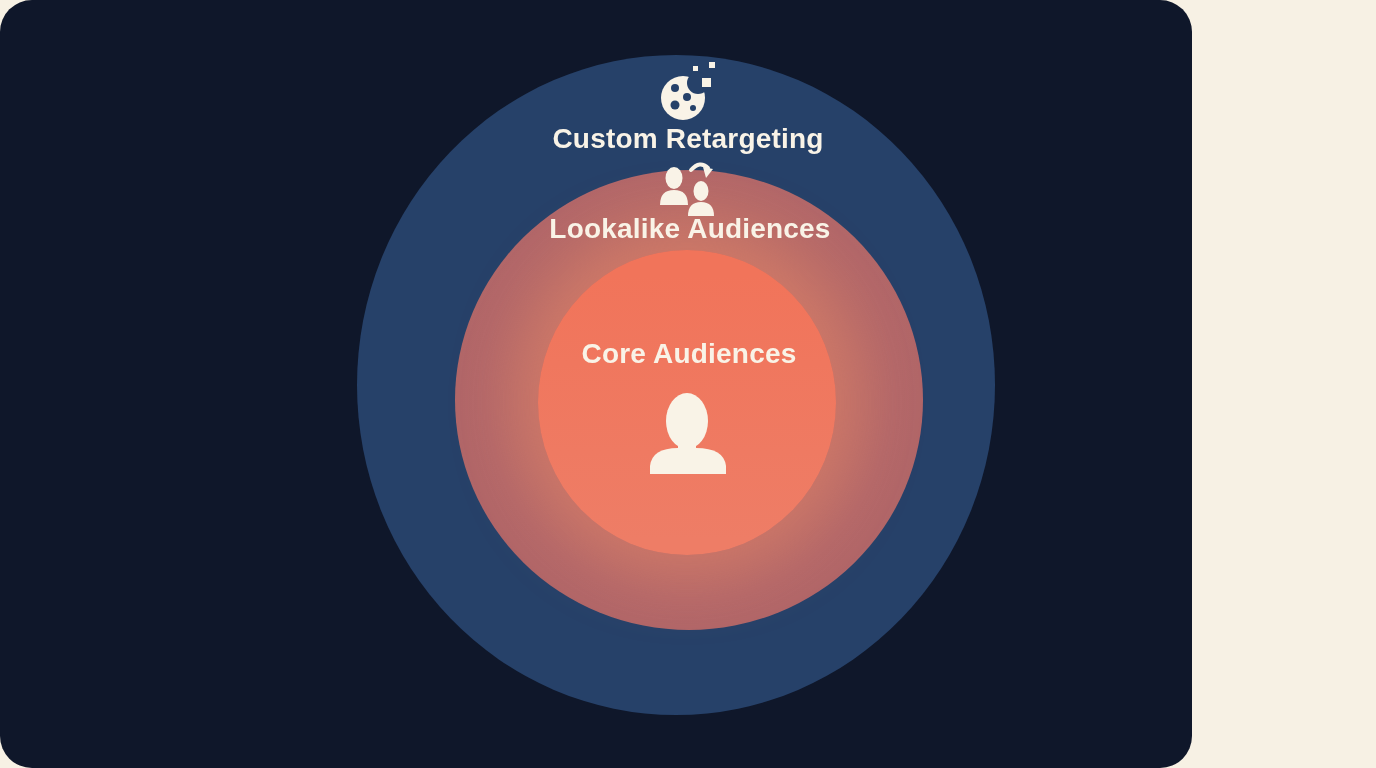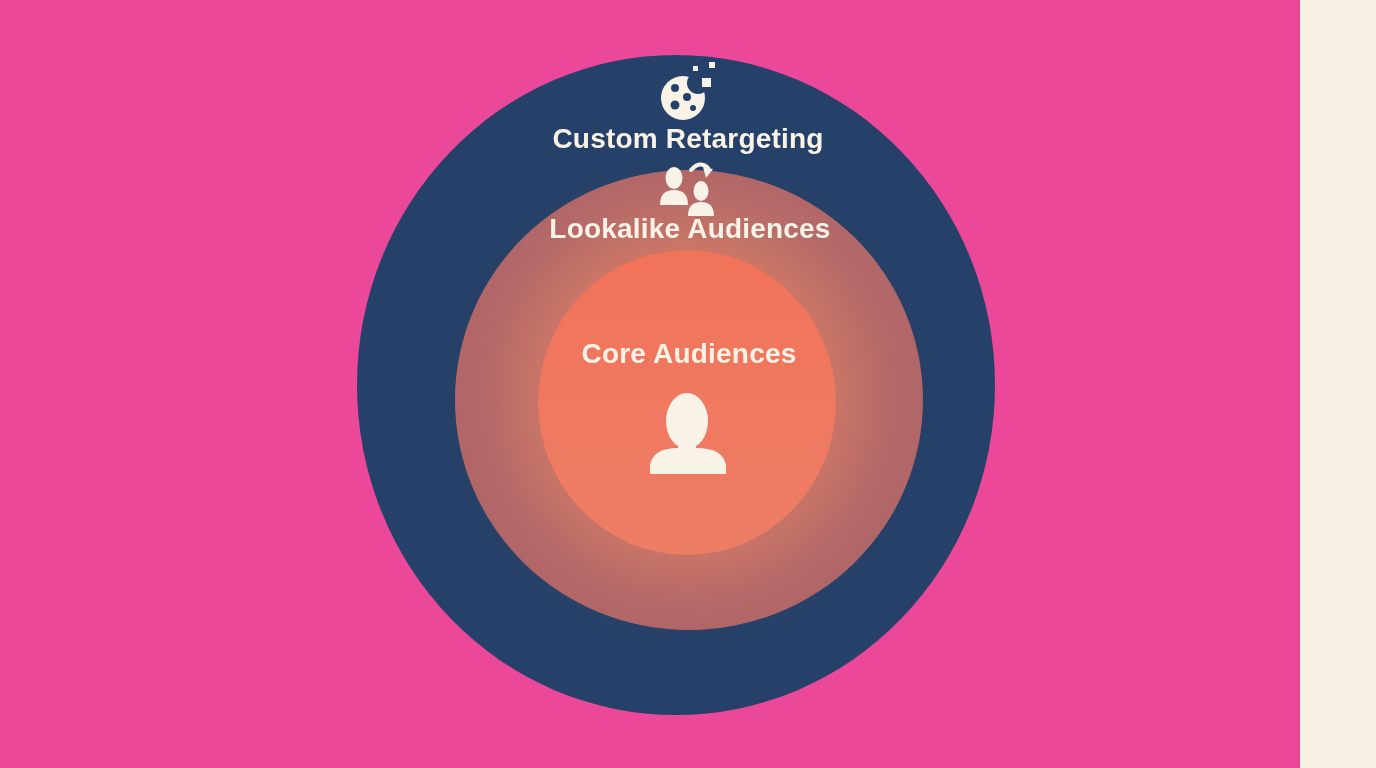--- a/index.html
+++ b/index.html
@@ -3,24 +3,25 @@
 <meta charset="utf-8">
 <style>
   html, body {
     margin: 0;
     padding: 0;
     background: #f7f1e4;
     font-family: "Liberation Sans", sans-serif;
   }
   .canvas {
     position: relative;
-    width: 1300px;
+    width: 1192px;
     height: 768px;
-    background: #ec4899;
+    background: #0f172a;
     overflow: hidden;
+    border-radius: 32px;
   }
   .ring {
     position: absolute;
     border-radius: 50%;
   }
   .ring-outer {
     left: 357px; top: 55px;
     width: 638px; height: 660px;
     background: #264169;
   }

